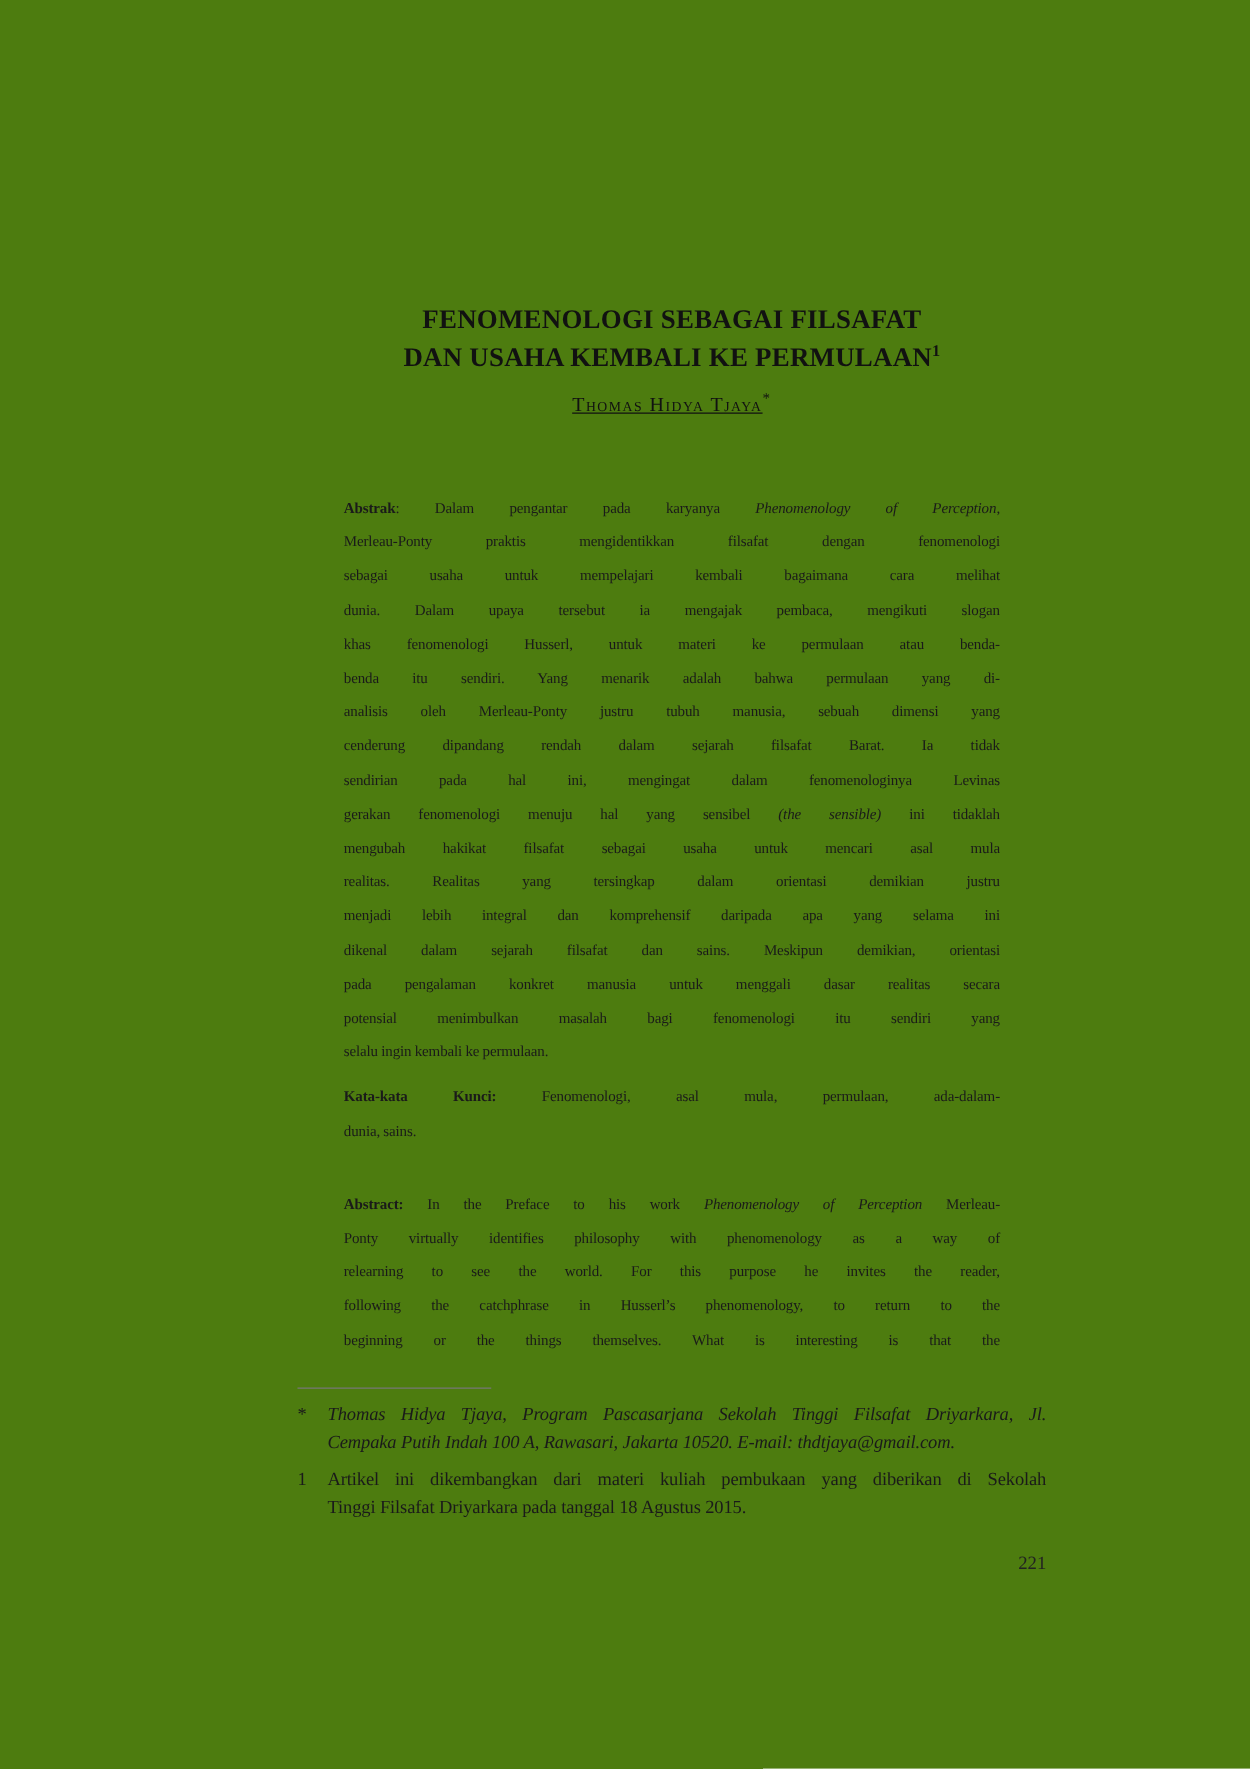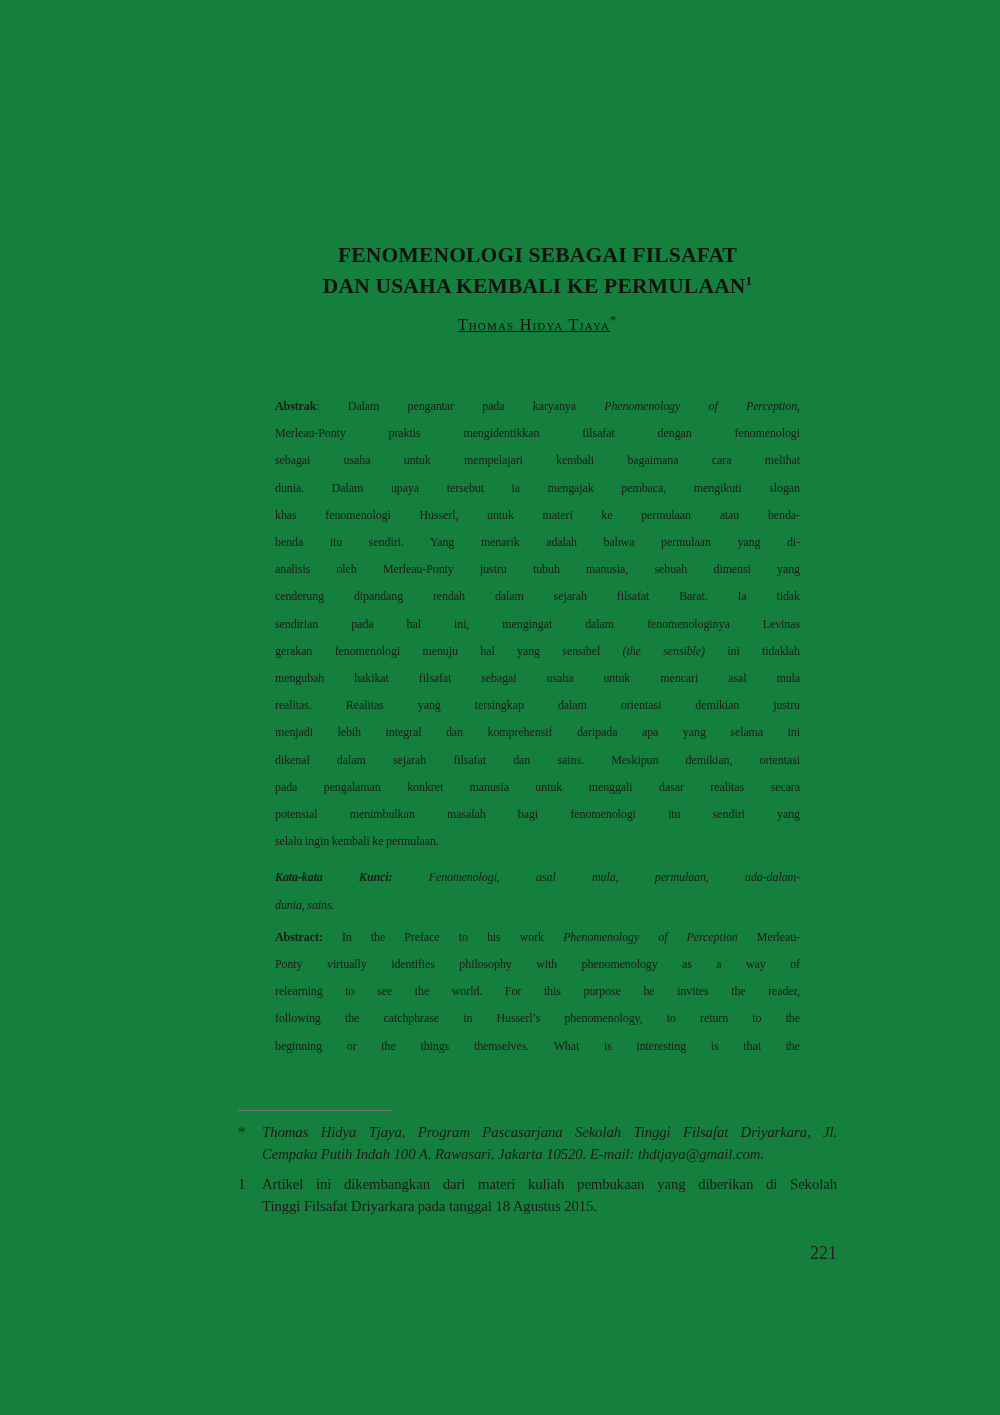--- a/index.html
+++ b/index.html
@@ -1,20 +1,20 @@
 <!DOCTYPE html>
 <html><head>
 <meta charset="utf-8">
 <style>
   html, body { margin: 0; padding: 0; background: #ffffff; }
   .page {
     position: relative;
     width: 1000px;
     height: 1415px;
-    background: #15803d;
+    background: #4d7c0f;
     color: #1a1a1a;
     font-family: "Liberation Serif", serif;
     overflow: hidden;
   }
   .title {
     position: absolute;
     left: 238px; top: 240px; width: 599px;
     text-align: center;
     font-size: 21.5px;
     font-weight: bold;
@@ -34,22 +34,22 @@
   .author .sc { font-variant: small-caps; text-decoration: underline; }
   .author sup { font-size: 12px; line-height: 0; }
   .abstract-block {
     position: absolute;
     left: 275px; top: 393px; width: 525px;
     font-size: 12px;
     line-height: 27.2px;
     letter-spacing: -0.1px;
     word-spacing: -0.3px;
   }
-  .para.keywords { margin-top: 9px; font-style: italic; }
-  .para.en { margin-top: 5px; }
+  .para.keywords { margin-top: 9px; }
+  .para.en { margin-top: 31px; }
   .ln { text-align: justify; text-align-last: justify; }
   .ln.last { text-align-last: left; }
   .fn-sep {
     position: absolute;
     left: 238px; top: 1110px; width: 155px;
     border-top: 1px solid #777;
     height: 0;
   }
   .footnotes {
     position: absolute;
@@ -60,21 +60,21 @@
   }
   .fn { display: flex; }
   .fn + .fn { margin-top: 7px; }
   .fn-marker { flex: 0 0 24px; width: 24px; }
   .fn-text { flex: 1; }
   .fn.italic .fn-text { font-style: italic; }
   .pageno {
     position: absolute;
     left: 238px; top: 1243px; width: 599px;
     text-align: right;
-    font-size: 18px;
+    font-size: 15px;
     color: #222;
   }
 </style>
 </head>
 <body>
 
 <div class="page">
 
   <div class="title">
     <span>FENOMENOLOGI SEBAGAI FILSAFAT</span><br>

